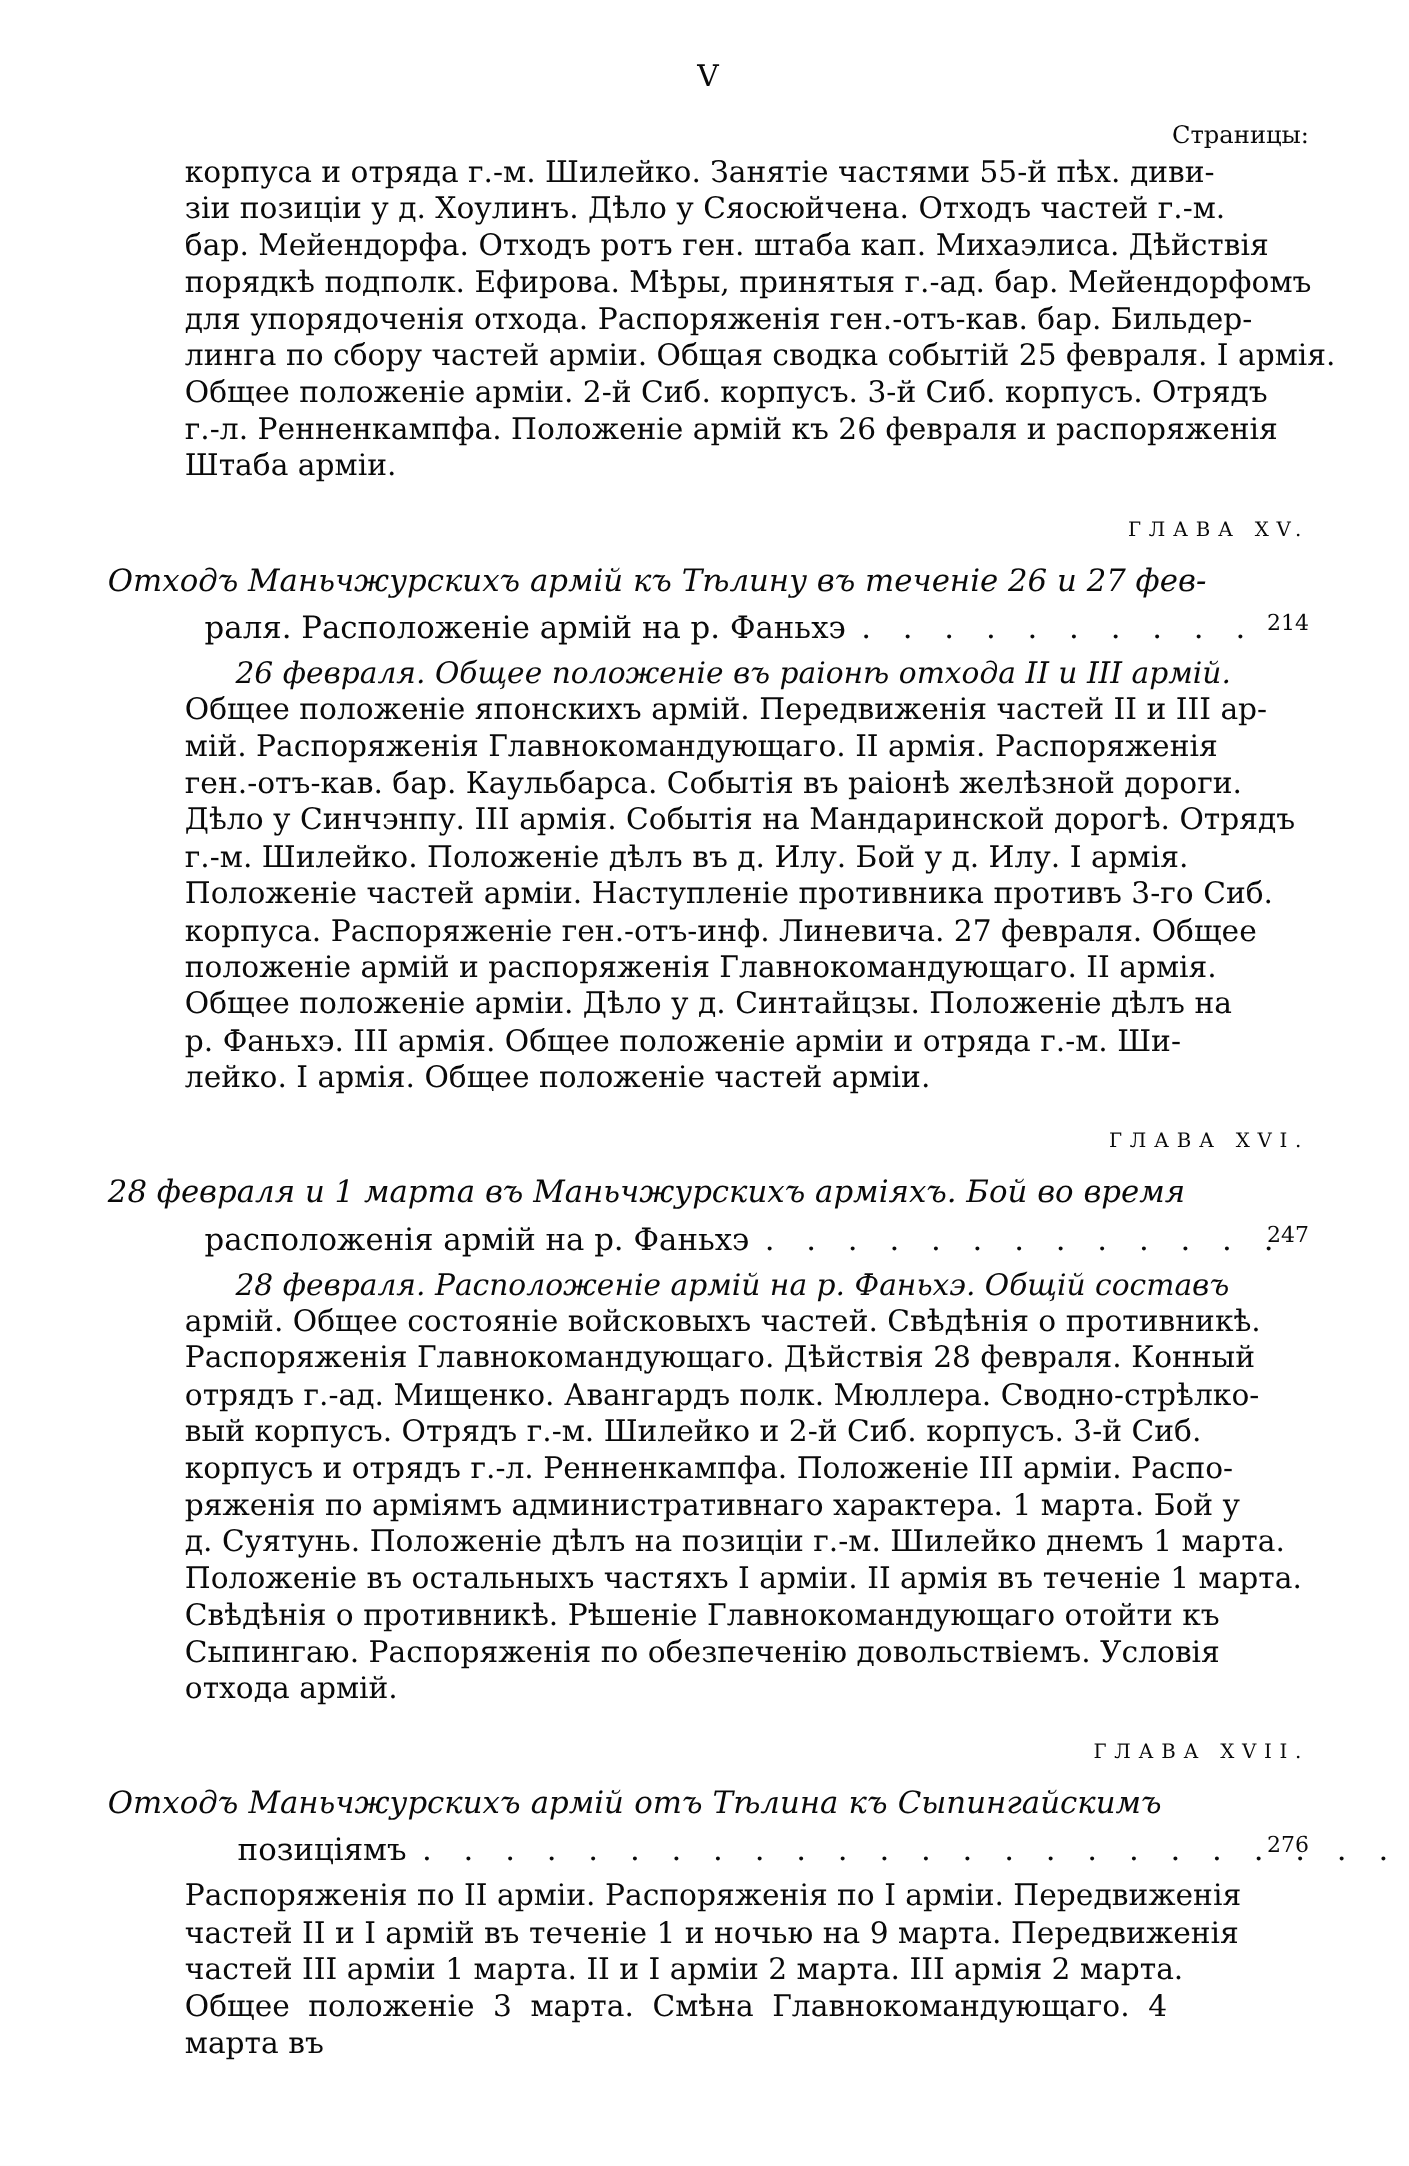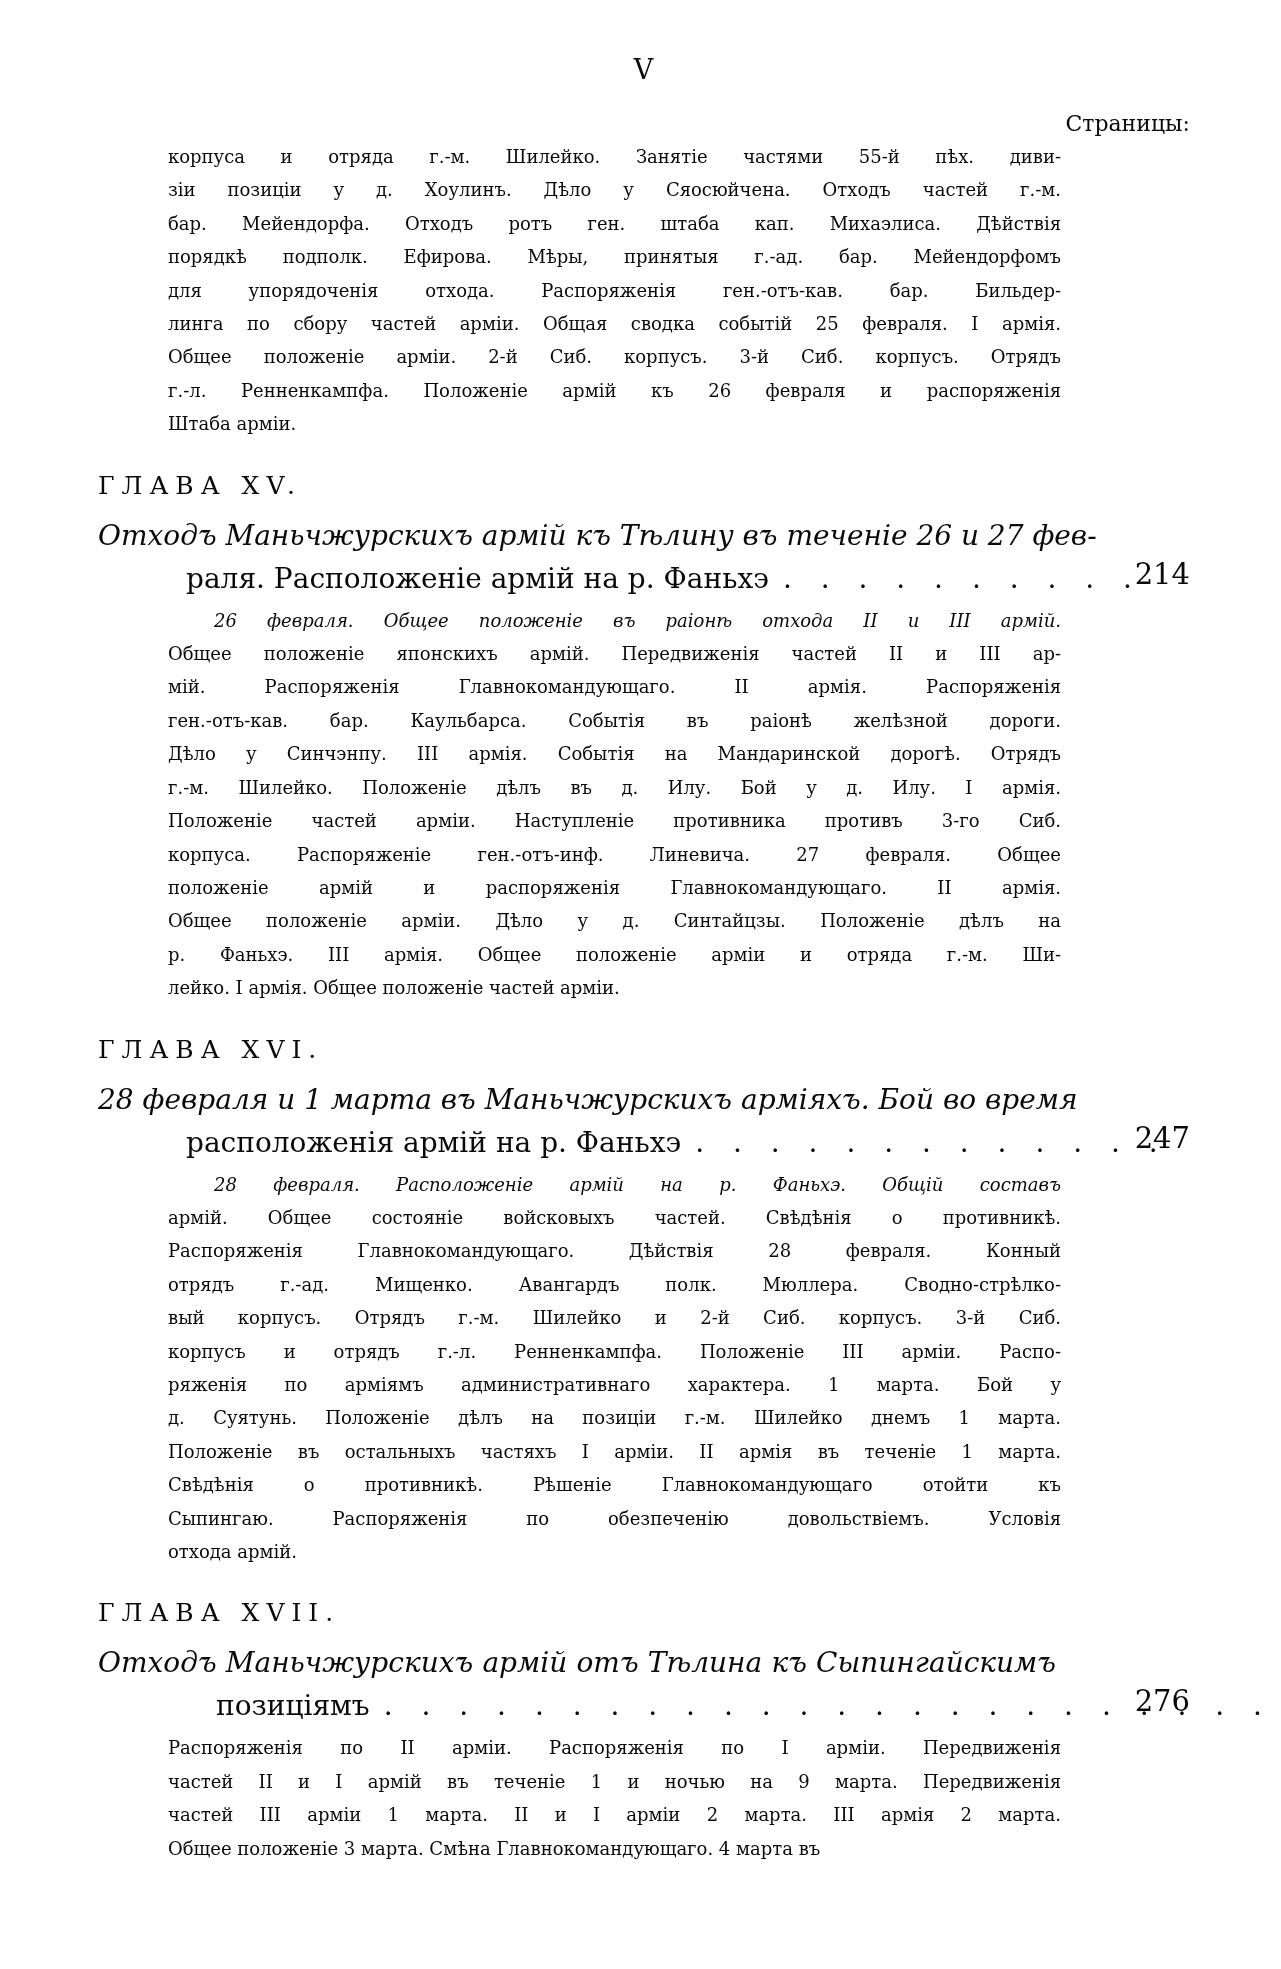--- a/index.html
+++ b/index.html
@@ -29,40 +29,40 @@
   }
   .pages-label {
     margin-top: 26px;
     text-align: right;
     font-size: 22px;
   }
   
   .smallprint {
     margin-left: 70px;
     width: 893px;
-    font-size: 18px;
+    font-size: 27px;
     line-height: 33.4px;
   }
   .intro { margin-top: 4px; }
   .tline {
     text-align: justify;
     -moz-text-align-last: justify;
     text-align-last: justify;
     white-space: nowrap;
   }
   .tline.last {
     -moz-text-align-last: left;
     text-align-last: left;
     white-space: normal;
   }
   .tline.indent { padding-left: 46px; font-style: italic; }
   .chapter-heading {
     margin: 30px 0 0 0;
-    text-align: left;
-    font-size: 25px;
+    text-align: right;
+    font-size: 18px;
     font-weight: normal;
     letter-spacing: 7px;
   }
   .chapter-title {
     position: relative;
     margin-top: 14px;
     font-size: 28px;
     line-height: 43px;
   }
   .title-line1 {
@@ -77,21 +77,21 @@
   .chapter:nth-of-type(3) .title-line2 { padding-left: 118px; }
   .leader {
     padding-left: 14px;
     word-spacing: 18px;
     letter-spacing: 1px;
   }
   .page-ref {
     position: absolute;
     right: 0;
     bottom: 4px;
-    font-size: 29px;
+    font-size: 20px;
   }
   .summary { margin-top: 4px; }
 </style>
 </head>
 <body>
 
 <div class="page">
   <div class="col">
 
     <div class="folio">V</div>

